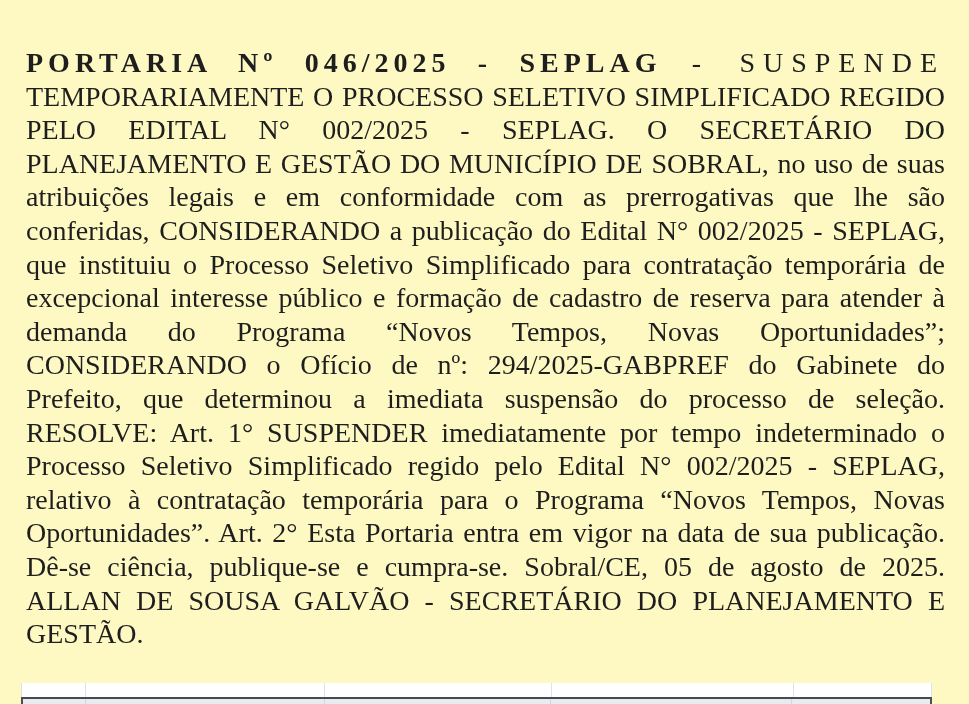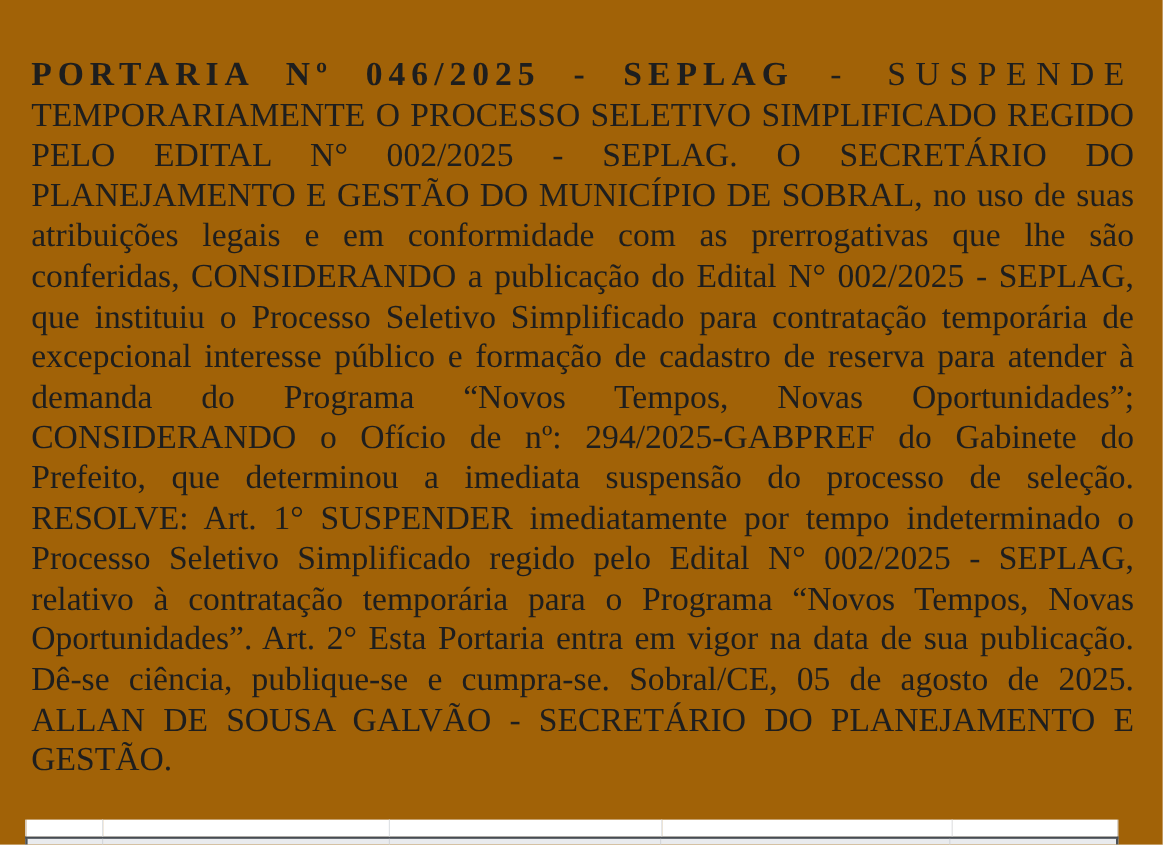--- a/index.html
+++ b/index.html
@@ -4,21 +4,21 @@
 <style>
   html, body {
     margin: 0;
     padding: 0;
     background: #ffffff;
   }
   .page {
     position: relative;
     width: 969px;
     height: 704px;
-    background: #a16207;
+    background: #fef9c3;
     overflow: hidden;
     font-family: "Liberation Serif", "DejaVu Serif", serif;
   }
   .doc {
     position: absolute;
     left: 26px;
     top: 46px;
     width: 919px;
     margin: 0;
     font-size: 28px;

